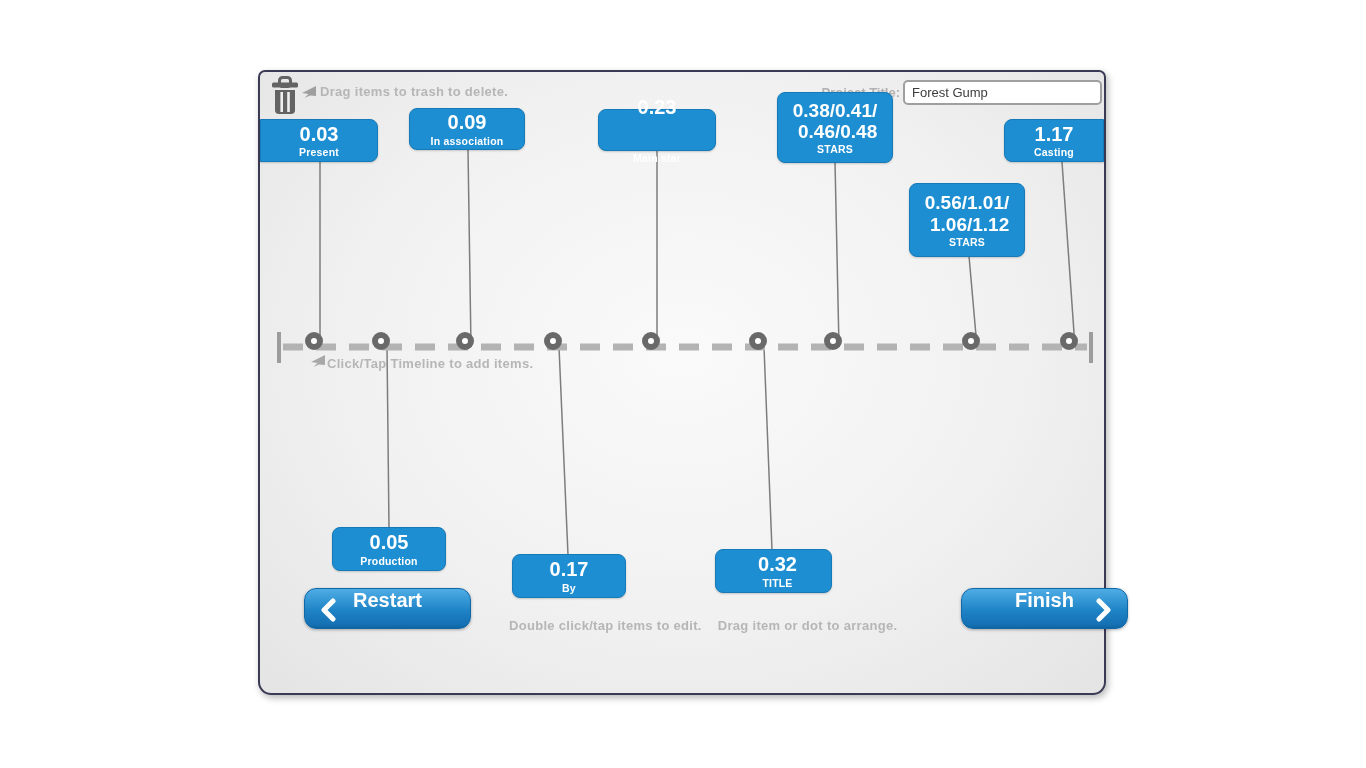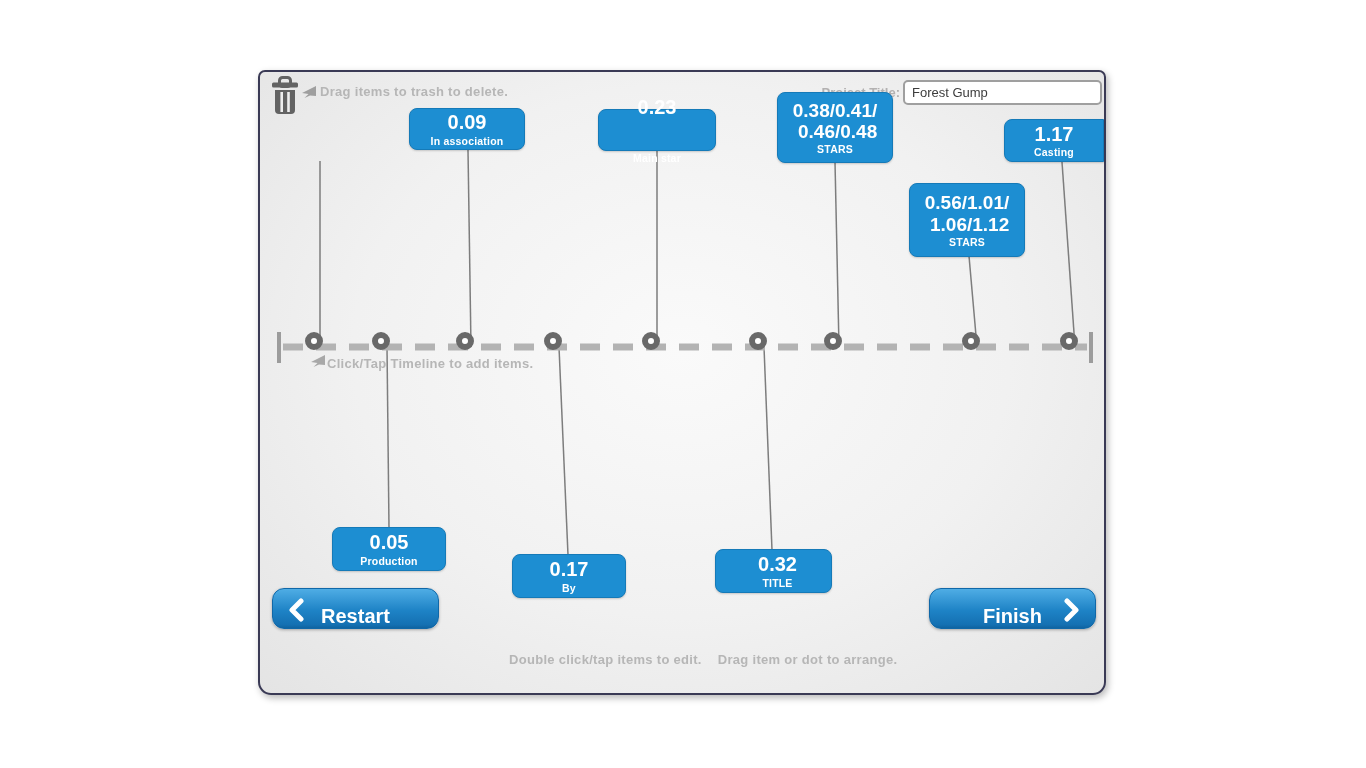--- a/index.html
+++ b/index.html
@@ -59,30 +59,30 @@
   .item-8 { left:649px; top:111px; width:116px; height:74px; }
   .item-9 { left:744px; top:47px;  width:100px; height:43px; border-radius:8px 0 0 8px; }
   .item-7 .tl-value, .item-8 .tl-value { font-size:19px;text-align:right; }
 
   
   .btn {
     position:absolute; top:516px; width:167px; height:41px;
     background:linear-gradient(#4fade5, #1e83c6 55%, #1470b2 92%, #0f63a0);
     border:1px solid #1068a8; border-radius:12px;
     color:#fff; font-weight:bold; font-size:20px;
-    display:flex; align-items:flex-end; justify-content:center;
-    box-shadow:0 1px 3px rgba(0,0,0,0.3); cursor:pointer;
+    display:flex; align-items:flex-start; justify-content:center;
+    box-shadow:0 1px 3px rgba(0,0,0,0.3); cursor:pointer;margin-left:32px;
   }
   .btn-restart { left:12px; }
   .btn-finish  { left:669px; }
   .chev { position:absolute; top:9px; }
   .chev-left  { left:13px; }
   .chev-right { right:13px; }
 
-  .bottom-hints { position:absolute; left:249px; top:546px; display:flex; gap:16px;margin-top:34px; }
+  .bottom-hints { position:absolute; left:249px; top:546px; display:flex; gap:16px; }
 </style>
 </head>
 <body>
 
 <div class="stage">
   <div class="panel">
 
     <svg class="lines" viewBox="0 0 844 559">
       <line x1="60" y1="275" x2="60" y2="89" stroke="#7d7d7d" stroke-width="1.5"></line>
       <line x1="127" y1="275" x2="129" y2="456" stroke="#7d7d7d" stroke-width="1.5"></line>
@@ -127,20 +127,24 @@
     <div class="dot dot-8"></div>
     <div class="dot dot-9"></div>
 
     <span class="pointer2">
       <svg width="16" height="14" viewBox="0 0 16 14">
           <path d="M15 1 L1 8 L7.5 9 L3.5 13 L9 10.5 L15 11 Z" fill="#a8a8a8"></path>
         </svg>
     </span>
     <span class="hint add-hint">Click/Tap Timeline to add items.</span>
 
+    <div class="tl-item item-1">
+      <div class="tl-value">0.03</div>
+      <div class="tl-label">Present</div>
+    </div>
     <div class="tl-item item-2">
       <div class="tl-value">0.05</div>
       <div class="tl-label">Production</div>
     </div>
     <div class="tl-item item-3">
       <div class="tl-value">0.09</div>
       <div class="tl-label">In association</div>
     </div>
     <div class="tl-item item-4">
       <div class="tl-value">0.17</div>

